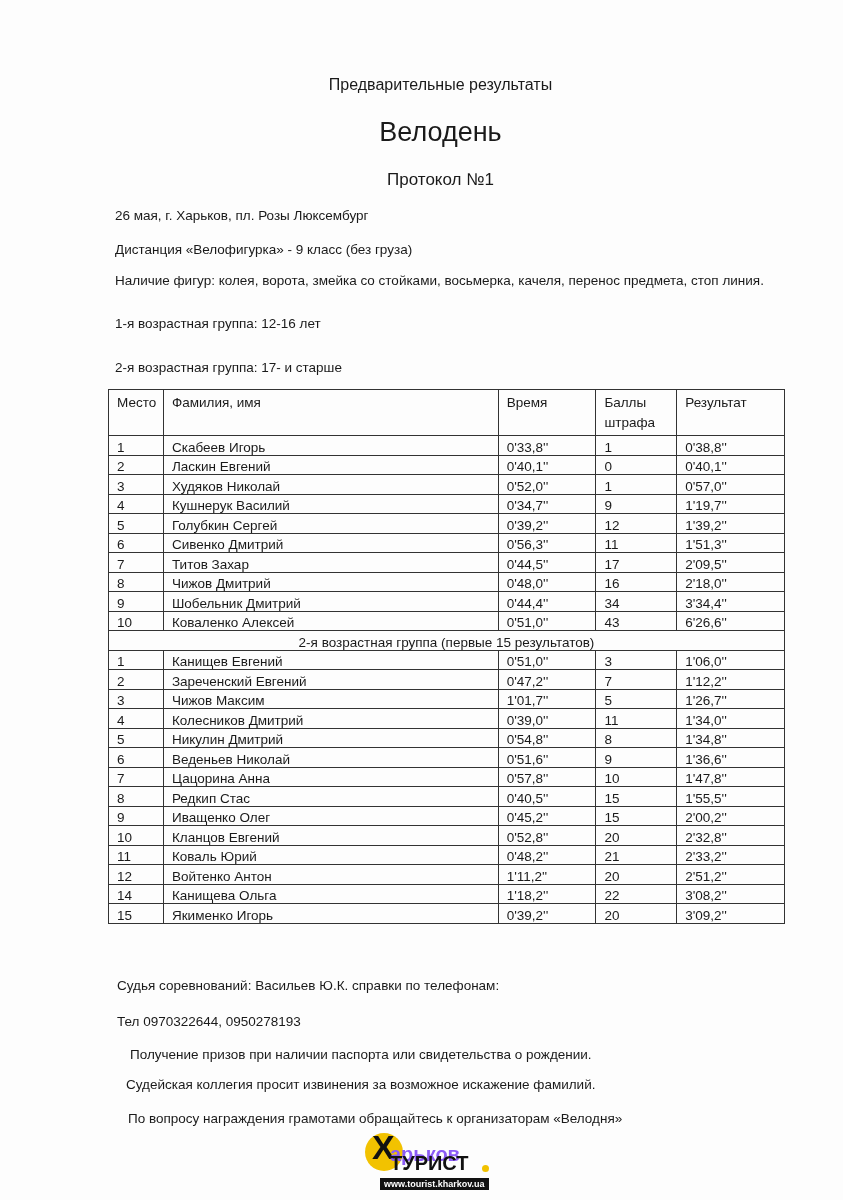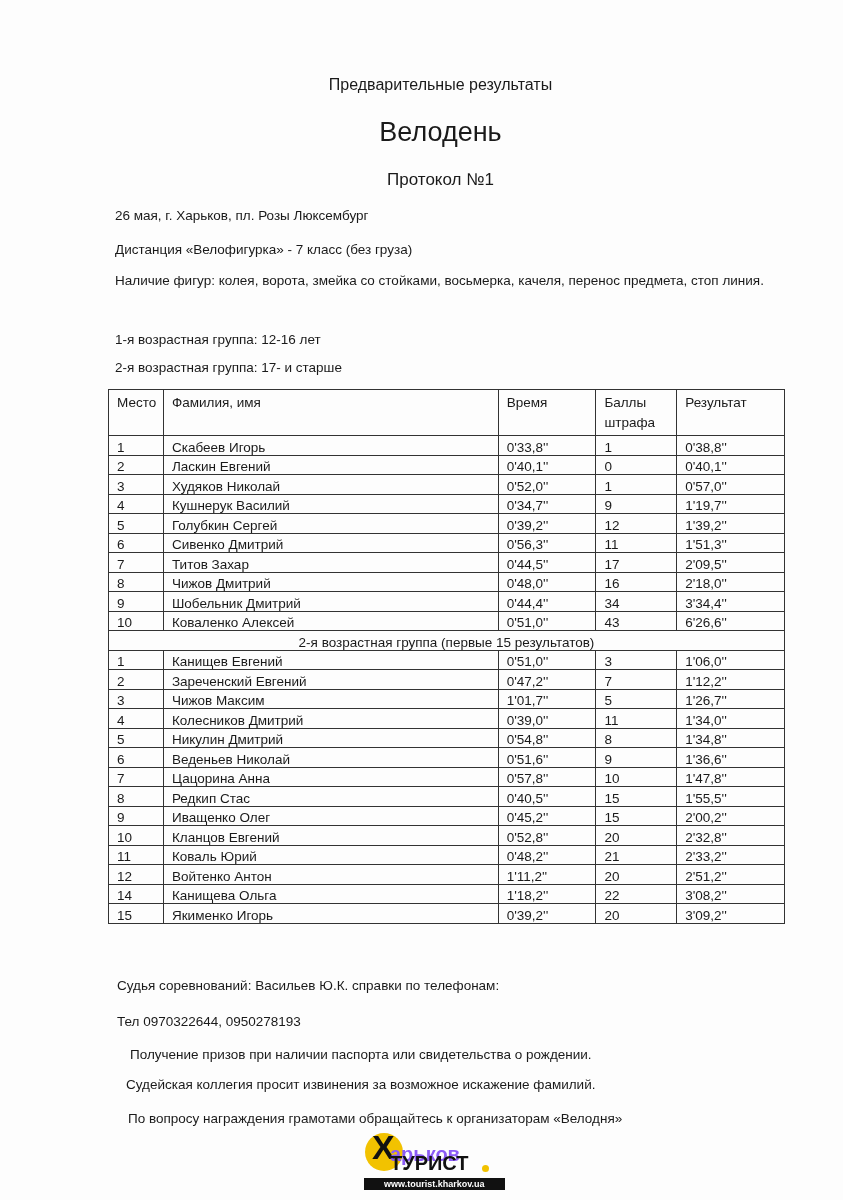--- a/index.html
+++ b/index.html
@@ -9,21 +9,21 @@
   }
   .abs { position: absolute; }
   .center { left: 0; width: 843px; text-align: center; margin-left: 19px; }
   #pre-title { top: 76px; font-size: 16px; }
   #main-title { top: 117px; font-size: 27px; }
   #protocol { top: 170px; font-size: 17px; }
   .info { left: 115px; font-size: 13.5px; }
   #info-date { top: 208px; }
   #info-distance { top: 242px; }
   #info-figures { top: 270px; width: 665px; line-height: 22px; text-align: justify; }
-  #info-group1 { top: 332px; }
+  #info-group1 { top: 316px; }
   #info-group2 { top: 360px; }
 
   table#results {
     position: absolute; left: 108px; top: 389px; width: 677px;
     border-collapse: collapse; font-size: 13.5px;
   }
   #results td, #results th {
     border: 1px solid #333; padding: 0 0 0 8px; height: 18.5px; font-weight: normal;
     text-align: left; vertical-align: bottom; white-space: nowrap;
   }
@@ -41,31 +41,31 @@
   #note1 { left: 130px; top: 1019px; text-align: right; }
   #note2 { left: 126px; top: 1049px; }
   #note3 { left: 128px; top: 1083px; }
 
   #logo { left: 360px; top: 1125px; width: 140px; height: 70px; }
   .logo-sun { position: absolute; left: 5px; top: 8px; width: 38px; height: 38px; border-radius: 50%; background: #f2c200; }
   .logo-man { position: absolute; left: 12px; top: 2px; font-size: 34px; line-height: 40px; color: #111; font-weight: bold; }
   .logo-word1 { position: absolute; left: 30px; top: 18px; font-size: 20px; font-weight: bold; color: #8b5cf6; letter-spacing: 0px; }
   .logo-word2 { position: absolute; left: 30px; top: 27px; font-size: 20px; font-weight: bold; color: #111; }
   .logo-dot { position: absolute; left: 122px; top: 40px; width: 7px; height: 7px; border-radius: 50%; background: #f2c200; }
-  .logo-url { position: absolute; left: 4px; top: 53px; background: #111; color: #fff; font-size: 9px; font-weight: bold; padding: 1px 20px; white-space: nowrap; }
+  .logo-url { position: absolute; left: 20px; top: 53px; background: #111; color: #fff; font-size: 9px; font-weight: bold; padding: 1px 4px; white-space: nowrap; }
 </style>
 </head>
 <body>
 
 <div class="abs center" id="pre-title">Предварительные результаты</div>
 <div class="abs center" id="main-title">Велодень</div>
 <div class="abs center" id="protocol">Протокол №1</div>
 
 <div class="abs info" id="info-date">26 мая, г. Харьков, пл. Розы Люксембург</div>
-<div class="abs info" id="info-distance">Дистанция «Велофигурка» - 7 класс (без груза)</div>
+<div class="abs info" id="info-distance">Дистанция «Велофигурка» - 9 класс (без груза)</div>
 <div class="abs info" id="info-figures">Наличие фигур:  колея, ворота, змейка со стойками, восьмерка, качеля, перенос предмета, стоп линия.</div>
 <div class="abs info" id="info-group1">1-я возрастная группа: 12-16 лет</div>
 <div class="abs info" id="info-group2">2-я возрастная группа: 17- и старше</div>
 
 <table id="results">
   <colgroup>
     <col class="c-place">
       <col class="c-name">
       <col class="c-time">
       <col class="c-pen">

